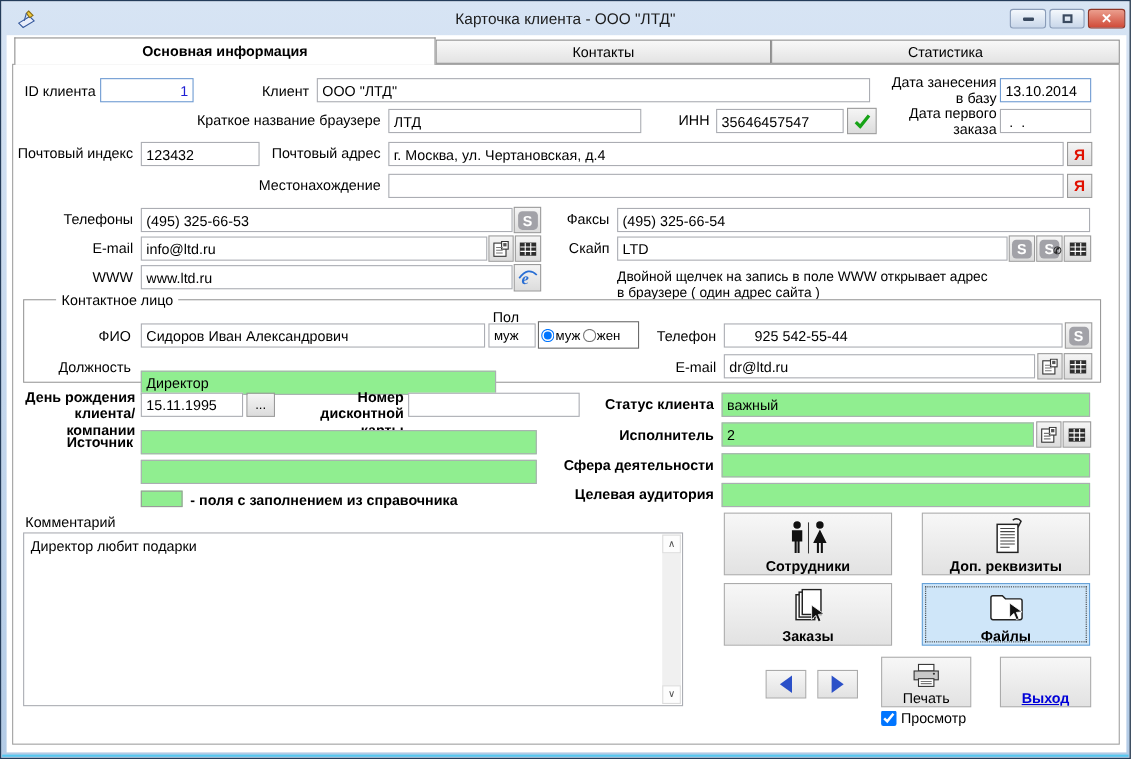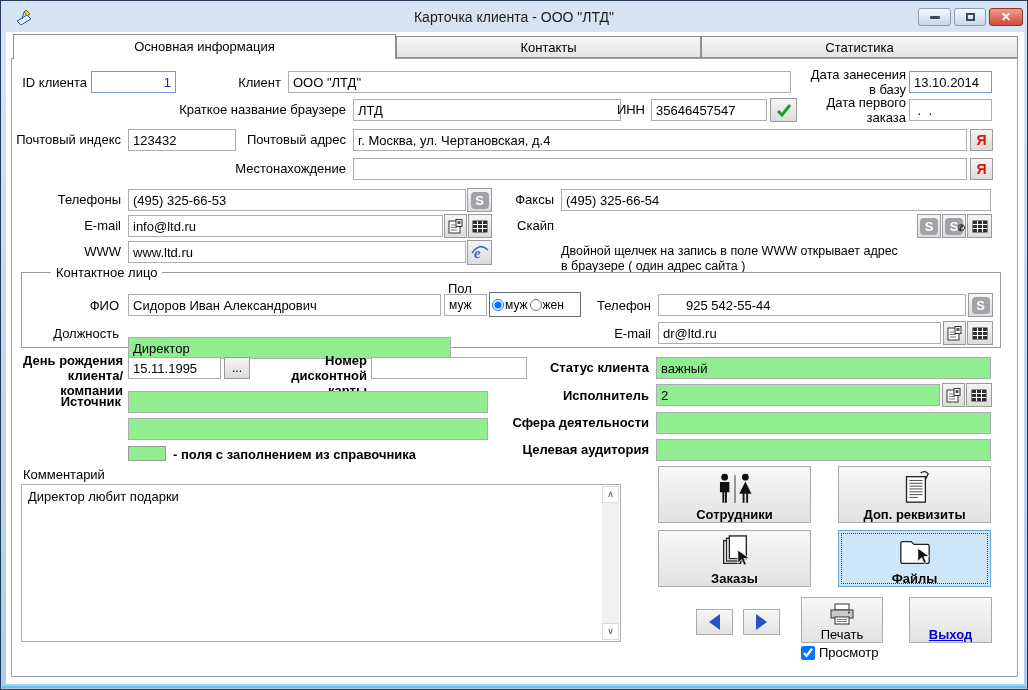--- a/index.html
+++ b/index.html
@@ -10,21 +10,21 @@
           font-size:14px;color:#1b1b1b;}
   .winbtn{position:absolute;top:7px;height:18px;box-sizing:border-box;border:1px solid #8a9cb8;
           border-radius:3px;background:linear-gradient(#f4f8fc,#c9d7ea);display:flex;align-items:center;justify-content:center;}
   .winbtn.close{background:linear-gradient(#eba globalism,#d04a38);background:linear-gradient(#eb9f8e,#d04a38);
           border-color:#8e3526;color:#fff;font-weight:bold;font-size:12px;}
   .content-bg{position:absolute;left:5px;top:31px;width:1018px;height:652px;background:#fff;}
   .tabpage{position:absolute;left:10px;top:57px;width:1007px;height:619px;box-sizing:border-box;
           border:1px solid #a0a0a0;background:#fff;}
   .tab{position:absolute;box-sizing:border-box;text-align:center;font-size:13px;color:#000;
           border:1px solid #8f8f8f;background:linear-gradient(#f8f8f8,#e3e3e3);line-height:21px;}
-  .tab.active{background:#fff;border-bottom:none;font-weight:normal;z-index:3;line-height:24px;}
+  .tab.active{background:#fff;border-bottom:none;font-weight:bold;z-index:3;line-height:24px;}
   .lbl{position:absolute;font-size:13px;line-height:15px;color:#000;white-space:pre-line;}
   .r{text-align:right;}
   .b{font-weight:bold;}
   .fld{position:absolute;box-sizing:border-box;height:22px;border:1px solid #abadb3;background:#fff;
           font-family:"Liberation Sans",sans-serif;font-size:13px;color:#000;padding:0 4px;}
   .fld.blue{border-color:#6f9bd2;}
   .fld.green{background:#90ee90;}
   .fld.num{text-align:right;color:#1f1fd4;}
   .ibtn{position:absolute;box-sizing:border-box;border:1px solid #9a9a9a;
           background:linear-gradient(#f5f5f5,#dcdcdc);display:flex;align-items:center;justify-content:center;
@@ -88,21 +88,21 @@
 
   <div class="lbl r" style="left:18px;top:74px;width:68px;">ID клиента</div>
   <input class="fld blue num" style="left: 90px; top: 70px; width: 85px;" value="1">
   <div class="lbl r" style="left:190px;top:74px;width:90px;">Клиент</div>
   <input class="fld" style="left: 287px; top: 70px; width: 503px;" value="ООО &quot;ЛТД&quot;">
   <div class="lbl r" style="left:795px;top:66px;width:110px;">Дата занесения
 в базу</div>
   <input class="fld blue" style="left: 908px; top: 70px; width: 83px;" value="13.10.2014">
 
   <div class="lbl r" style="left:145px;top:101px;width:200px;">Краткое название браузере</div>
-  <input class="fld" style="left: 352px; top: 98px; width: 268px;" value="ЛТД">
+  <input class="fld" style="left: 352px; top: 98px; width: 230px;" value="ЛТД">
   <div class="lbl r" style="left:600px;top:101px;width:44px;">ИНН</div>
   <input class="fld" style="left: 650px; top: 98px; width: 116px;" value="35646457547">
   <div class="ibtn" style="left:769px;top:97px;width:27px;height:24px;">
     <svg width="16" height="14" viewBox="0 0 16 14">
       <polyline points="2,8 6,12 14,2" fill="none" stroke="#17a317" stroke-width="3"></polyline>
     </svg>
   </div>
   <div class="lbl r" style="left:795px;top:94px;width:110px;">Дата первого
 заказа</div>
   <input class="fld" style="left: 908px; top: 98px; width: 83px;" value=" .  .">
@@ -138,20 +138,21 @@
       <path d="M3 6 h6 M3 8.5 h6 M3 11 h6" stroke="#777"></path>
     </svg>
   </div>
   <div class="ibtn" style="left:467px;top:213px;width:24px;height:24px;">
     <svg width="16" height="13" viewBox="0 0 16 13">
       <rect x="0.5" y="0.5" width="15" height="12" fill="#2e2e2e"></rect>
       <path d="M1 4.5 h14 M1 8.5 h14 M5.5 1 v11 M10.5 1 v11" stroke="#fff"></path>
     </svg>
   </div>
   <div class="lbl r" style="left:495px;top:217px;width:58px;">Скайп</div>
+  <input class="fld" style="left: 560px; top: 214px; width: 355px;" value="LTD">
   <div class="ibtn" style="left:916px;top:213px;width:24px;height:24px;">
     <span class="sbadge">S</span>
   </div>
   <div class="ibtn" style="left:941px;top:213px;width:24px;height:24px;">
     <span class="sbadge"><span>S</span><span class="mini">✆</span></span>
   </div>
   <div class="ibtn" style="left:966px;top:213px;width:25px;height:24px;">
     <svg width="16" height="13" viewBox="0 0 16 13">
       <rect x="0.5" y="0.5" width="15" height="12" fill="#2e2e2e"></rect>
       <path d="M1 4.5 h14 M1 8.5 h14 M5.5 1 v11 M10.5 1 v11" stroke="#fff"></path>

